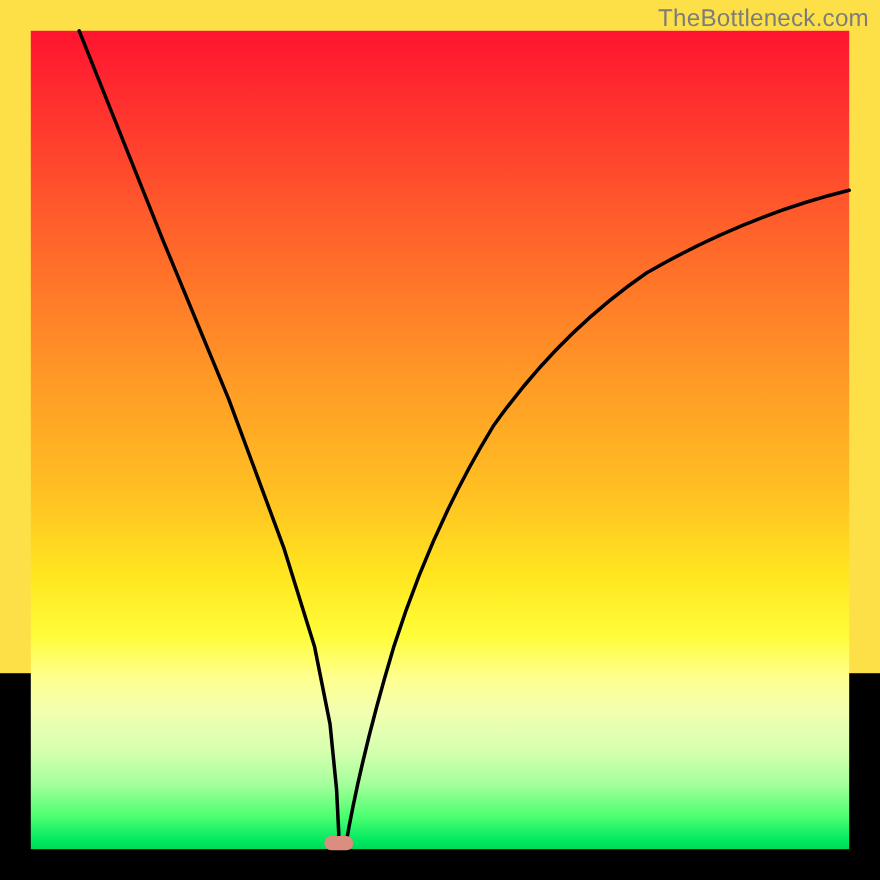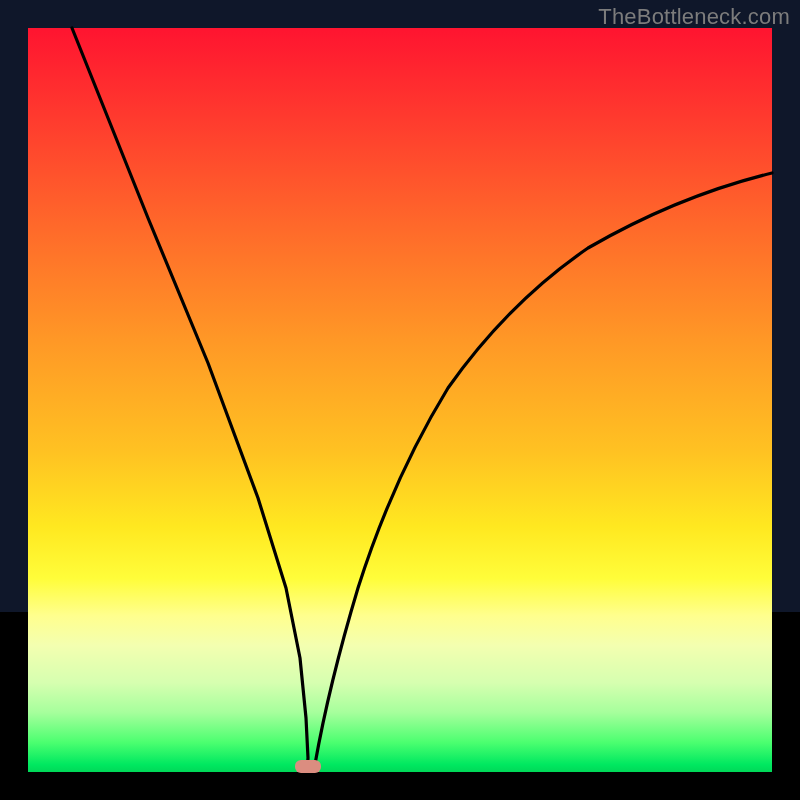--- a/index.html
+++ b/index.html
@@ -10,21 +10,21 @@
     background: #000;
     font-family: Arial, Helvetica, sans-serif;
     overflow: hidden;
   }
   .frame {
     position: absolute;
     left: 0;
     top: 0;
     width: 800px;
     height: 612px;
-    background: #0f172a;
+    background: #fde047;
   }
   .plot {
     position: absolute;
     left: 28px;
     top: 28px;
     width: 744px;
     height: 744px;
     
     background: linear-gradient(
       to bottom,

